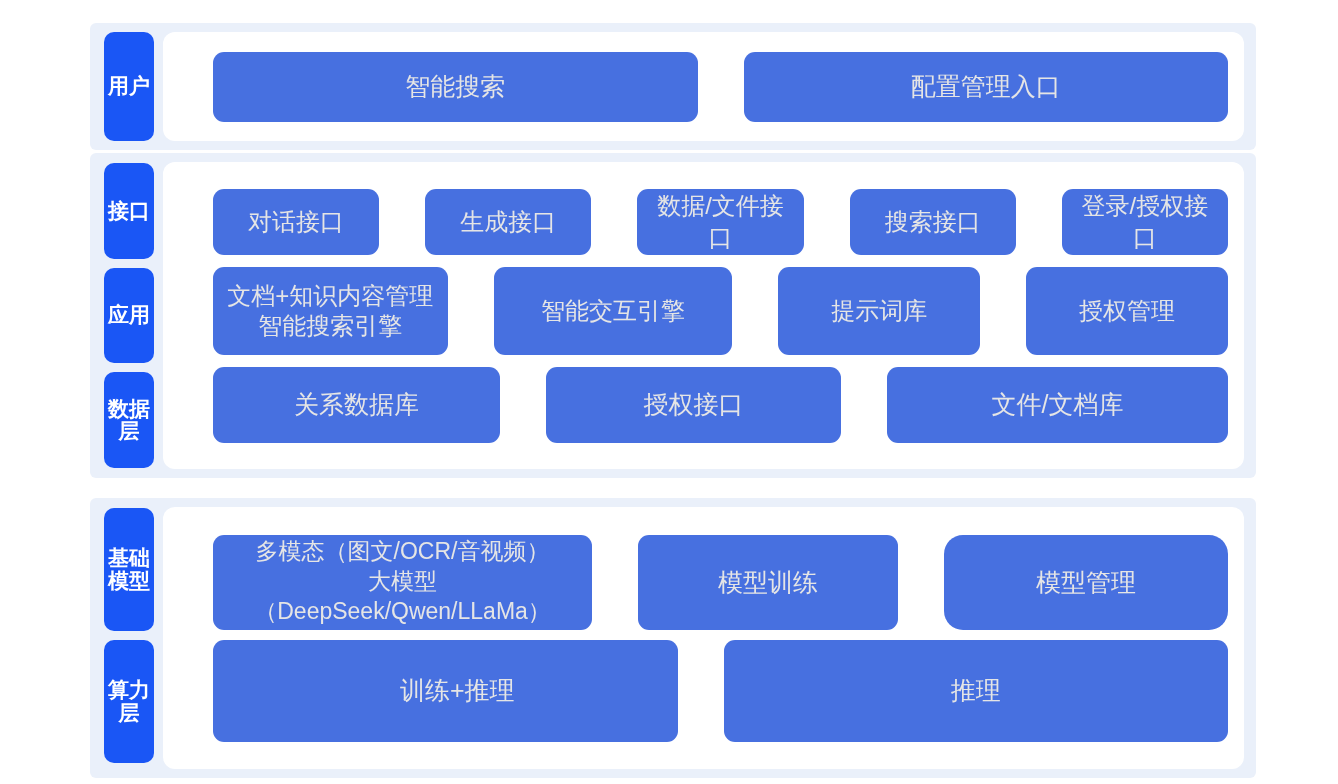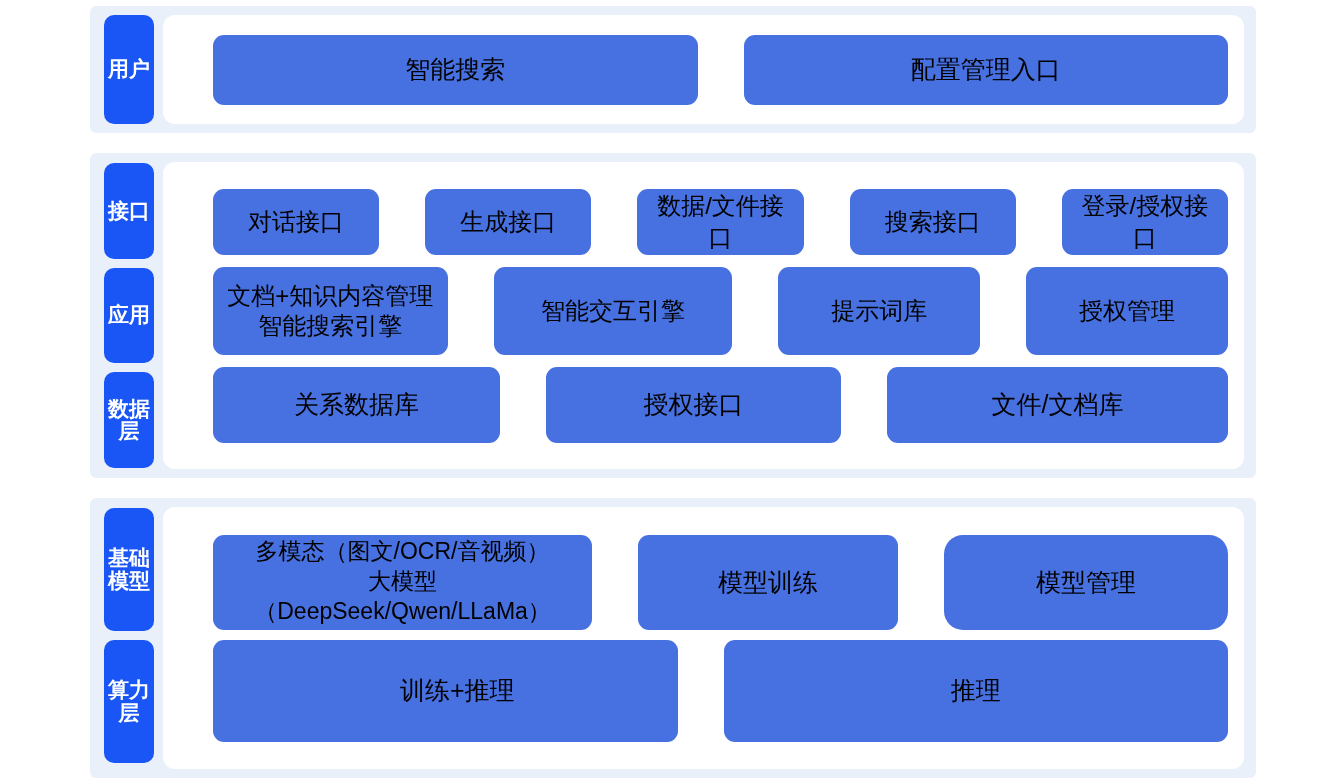--- a/index.html
+++ b/index.html
@@ -76,34 +76,34 @@
   .row {
     display: flex;
     flex-direction: row;
     gap: 12px;
     width: 100%;
   }
 
   .card {
     background: #4770e0;
     border-radius: 11px;
-    color: #000000;
+    color: #e5e5e5;
     display: flex;
     align-items: center;
     justify-content: center;
     text-align: center;
     font-size: 25px;
     line-height: 1.3;
     padding: 6px 8px;
     white-space: pre-line;
     margin-left: 34px;
   }
 
   
-  #band-user { top: 6px; height: 127px; }
+  #band-user { top: 23px; height: 127px; }
   #band-user .panel { padding: 14px 16px; }
   #band-user .card { flex: 1 1 0; height: 70px; }
 
   
   #band-interface { top: 153px; height: 325px; }
   #band-interface .tab-col { gap: 9px; padding-top: 10px; padding-bottom: 10px; }
   #band-interface .panel { gap: 12px; padding: 14px 16px; }
   #band-interface .row-api .card   { flex: 1 1 0; height: 66px; font-size: 24px; }
   #band-interface .row-app .card   { height: 88px; font-size: 24px; }
   #band-interface .row-data .card  { height: 76px; }

